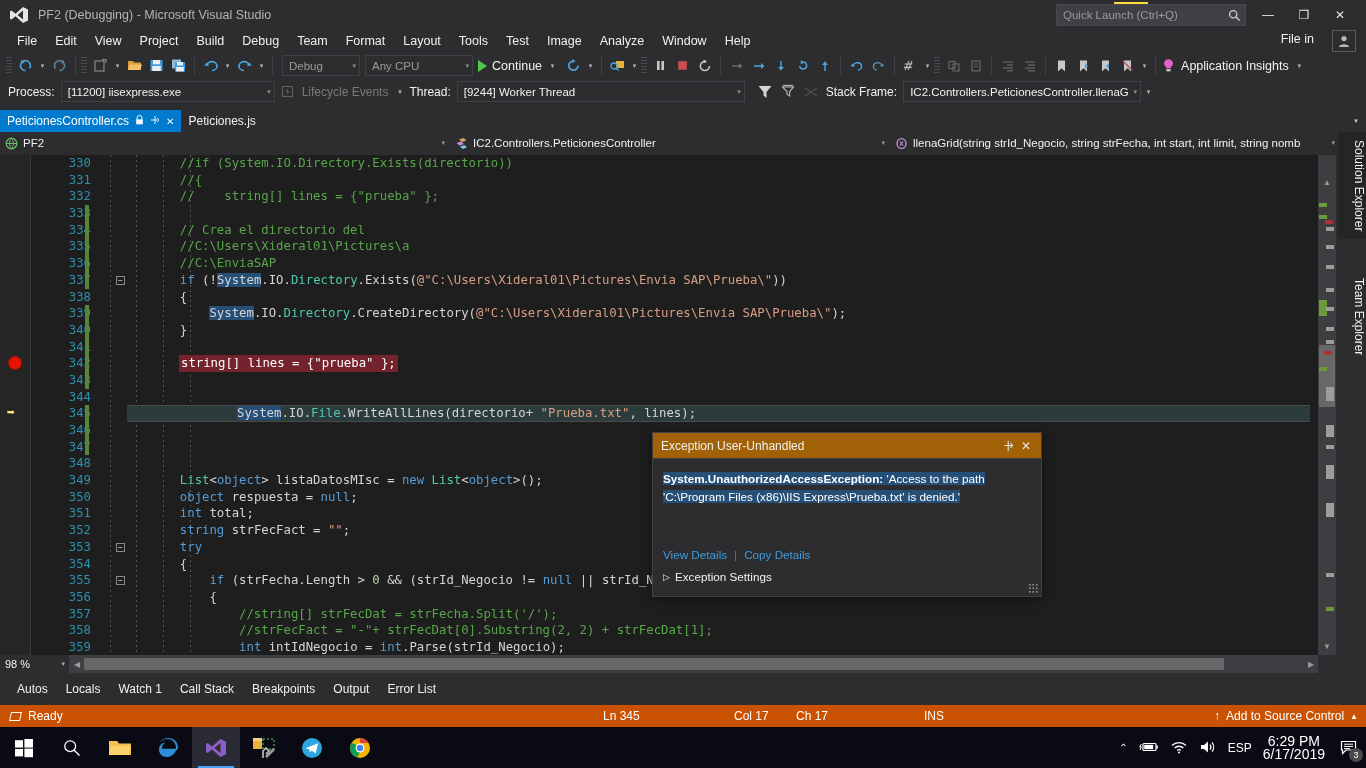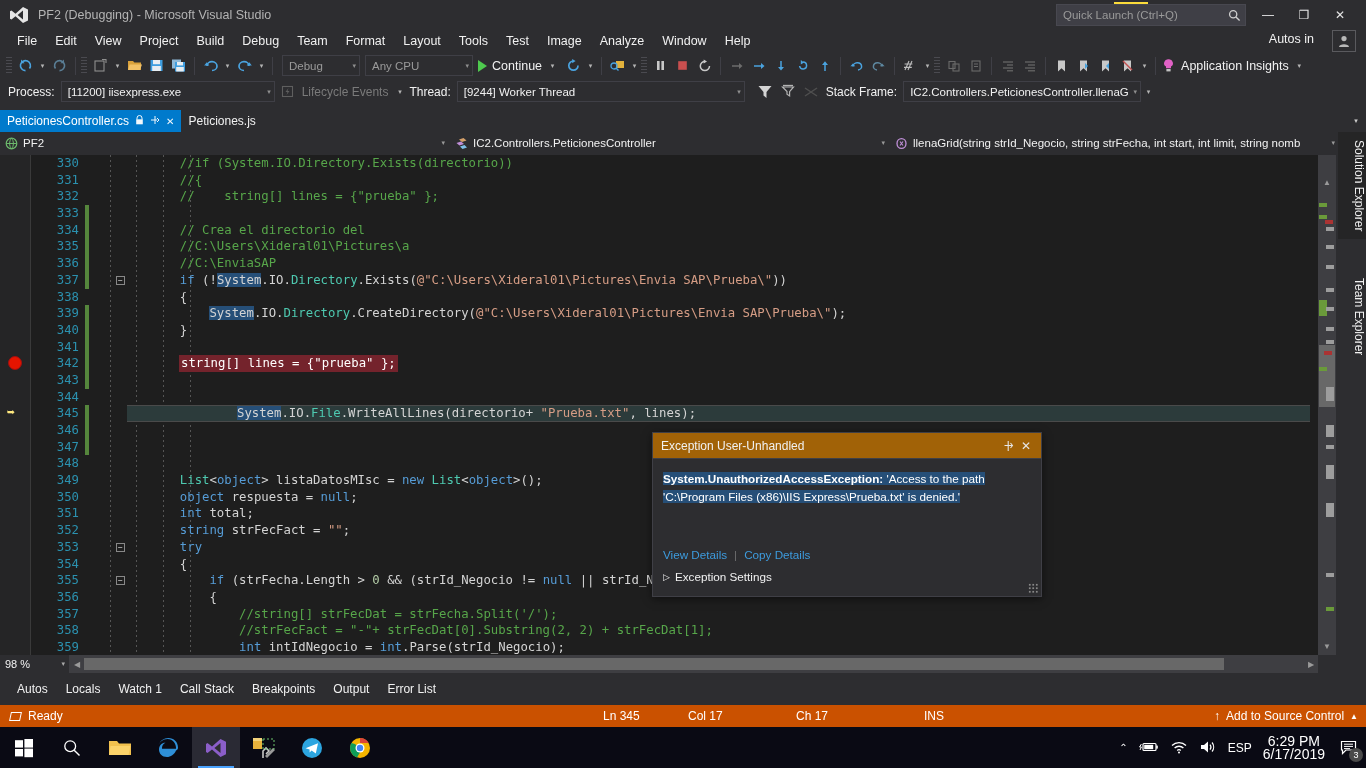--- a/index.html
+++ b/index.html
@@ -91,21 +91,21 @@
     position:absolute; left:0; top:155px; width:1318px; height:500px;
     background:#1e1e1e; overflow:hidden;
   }
   .bp-margin { position:absolute; left:0; top:0; width:30px; height:500px; background:#252526; }
   .gutter-sep { position:absolute; left:30px; top:0; width:1px; height:500px; background:#3a3a3a; }
   .code-area { position:absolute; left:31px; top:0; right:0; height:500px; }
   .line {
     position:relative; height:16.7px; font-family:"DejaVu Sans Mono", monospace;
     font-size:12.3px; line-height:16.7px; white-space:pre;
   }
-  .lno { position:absolute; left:4px; width:44px; text-align:right; color:#2b91af; }
+  .lno { position:absolute; left:16px; width:44px; text-align:right; color:#2b91af; }
   .chg { position:absolute; left:54px; width:4px; height:16.7px; }
   .chg.green { background:#55863c; }
   .txt { position:absolute; left:148px; color:#d4d4d4; }
   
   .cmt { color:#57a64a; }
   .kw  { color:#569cd6; }
   .typ { color:#4ec9b0; }
   .str { color:#d69d85; }
   .num { color:#b5cea8; }
   .sel { background:#264f78; color:#d4d4d4; }
@@ -172,21 +172,21 @@
   
   .btabs { position:absolute; left:0; top:678px; width:1366px; height:22px; display:flex; align-items:center; padding-left:8px; gap:0; }
   .btab { font-size:12px; color:#f1f1f1; padding:2px 9px; }
 
   
   .status { position:absolute; left:0; top:705px; width:1366px; height:22px; background:#ca5100;
      display:flex; align-items:center; color:#ffffff; font-size:12px; }
   .st-ready { display:flex; align-items:center; gap:7px; margin-left:10px; }
   .st-sq { width:11px; height:9px; border:1.5px solid #fff; transform:skewX(-12deg); }
   .st-ln { position:absolute; left:603px; }
-  .st-col { position:absolute; left:688px; }
+  .st-col { position:absolute; left:734px; }
   .st-ch { position:absolute; left:796px; }
   .st-ins { position:absolute; left:924px; }
   .st-src { position:absolute; right:8px; display:flex; align-items:center; gap:6px; }
 
   
   .taskbar { position:absolute; left:0; top:727px; width:1366px; height:41px; background:#0a0a14; display:flex; align-items:center; }
   .tb-item { width:48px; height:41px; display:flex; align-items:center; justify-content:center; position:relative; }
   .tb-item.active { background:#2a2a34; }
   .tb-item.active::after { content:""; position:absolute; left:6px; right:6px; bottom:0; height:2px; background:#4aa3ff; }
   .tray { position:absolute; right:6px; top:0; height:41px; display:flex; align-items:center; gap:11px; color:#ffffff; font-size:11px; }
@@ -247,21 +247,21 @@
       <div class="menu-item">Team</div>
       <div class="menu-item">Format</div>
       <div class="menu-item">Layout</div>
       <div class="menu-item">Tools</div>
       <div class="menu-item">Test</div>
       <div class="menu-item">Image</div>
       <div class="menu-item">Analyze</div>
       <div class="menu-item">Window</div>
       <div class="menu-item">Help</div>
     </div>
-  <div class="signin">Autos in</div>
+  <div class="signin">File in</div>
   <div class="acct-icon">
     <svg width="14" height="14" viewBox="0 0 14 14">
         <circle cx="7" cy="4.6" r="2.6" fill="#b8b8b8"></circle>
         <path d="M2 13 C2 9.4 12 9.4 12 13 Z" fill="#b8b8b8"></path>
       </svg>
   </div>
 
   <div class="toolbar1">
     <div class="tb-grip"></div>
     <div class="tb-ico">

